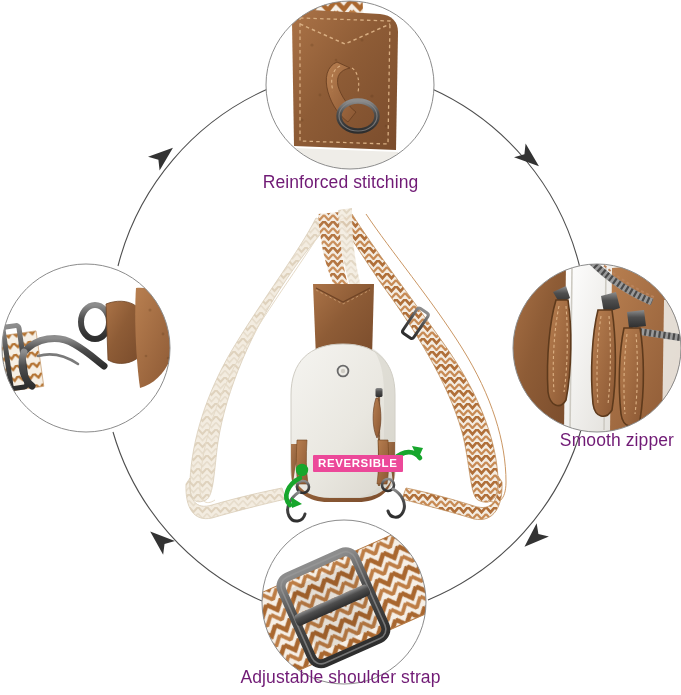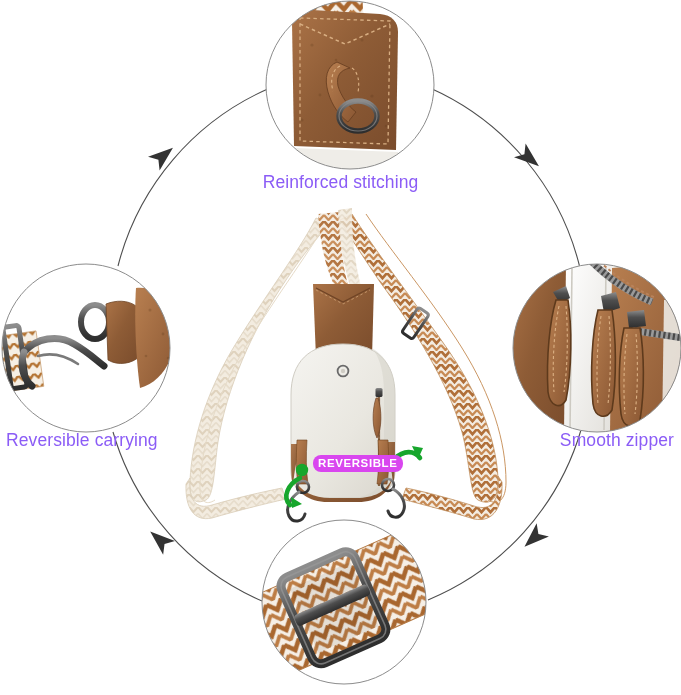--- a/index.html
+++ b/index.html
@@ -8,42 +8,42 @@
     font-family:"Liberation Sans","DejaVu Sans",sans-serif;
     background:#ffffff;
   }
   #stage{position:absolute;inset:0;width:681px;height:695px;}
   .svg-layer{position:absolute;left:0;top:0;width:681px;height:695px;}
 
   
   .flabel{
     position:absolute;
     font-size:17.5px;
-    color:#8b5cf6;
+    color:#701a75;
     letter-spacing:.1px;
     white-space:nowrap;
     font-weight:400;
   }
   #label-top{left:50%;transform:translateX(-50%);top:172px;}
   #label-left{left:6px;top:430px;}
   #label-right{right:7px;top:430px;}
   #label-bottom{left:50%;transform:translateX(-50%);top:667px;}
 
   
   #badge{
     position:absolute;
     left:313px;top:455px;
-    background:#d946ef;
+    background:#ec4899;
     color:#ffffff;
     font-size:11.5px;
     font-weight:700;
     letter-spacing:.6px;
     padding:2.5px 5px 3px 5px;
     line-height:1;
-    border-radius:8px;
+    border-radius:1px;
     font-family:"Liberation Sans","DejaVu Sans",sans-serif;
   }
 </style>
 </head>
 <body>
 
 <div id="stage">
 
   <svg class="svg-layer" viewBox="0 0 681 695">
     <defs>
@@ -416,20 +416,20 @@
           <rect x="292" y="594" width="80" height="12" rx="4" fill="url(#metalG)"></rect>
         </g>
       </g>
       <circle cx="344" cy="602" r="82" fill="none" stroke="#8c8c8c" stroke-width="1"></circle>
     </g>
 
   </svg>
 
   <div class="flabel" id="label-top">Reinforced stitching</div>
 
-  <div class="flabel" id="label-left">Reversible carrying</div>
 
   <div class="flabel" id="label-right">Smooth zipper</div>
 
+  <div class="flabel" id="label-bottom">Adjustable shoulder strap</div>
 
   <div id="badge">REVERSIBLE</div>
 
 </div>
 
 </body></html>

